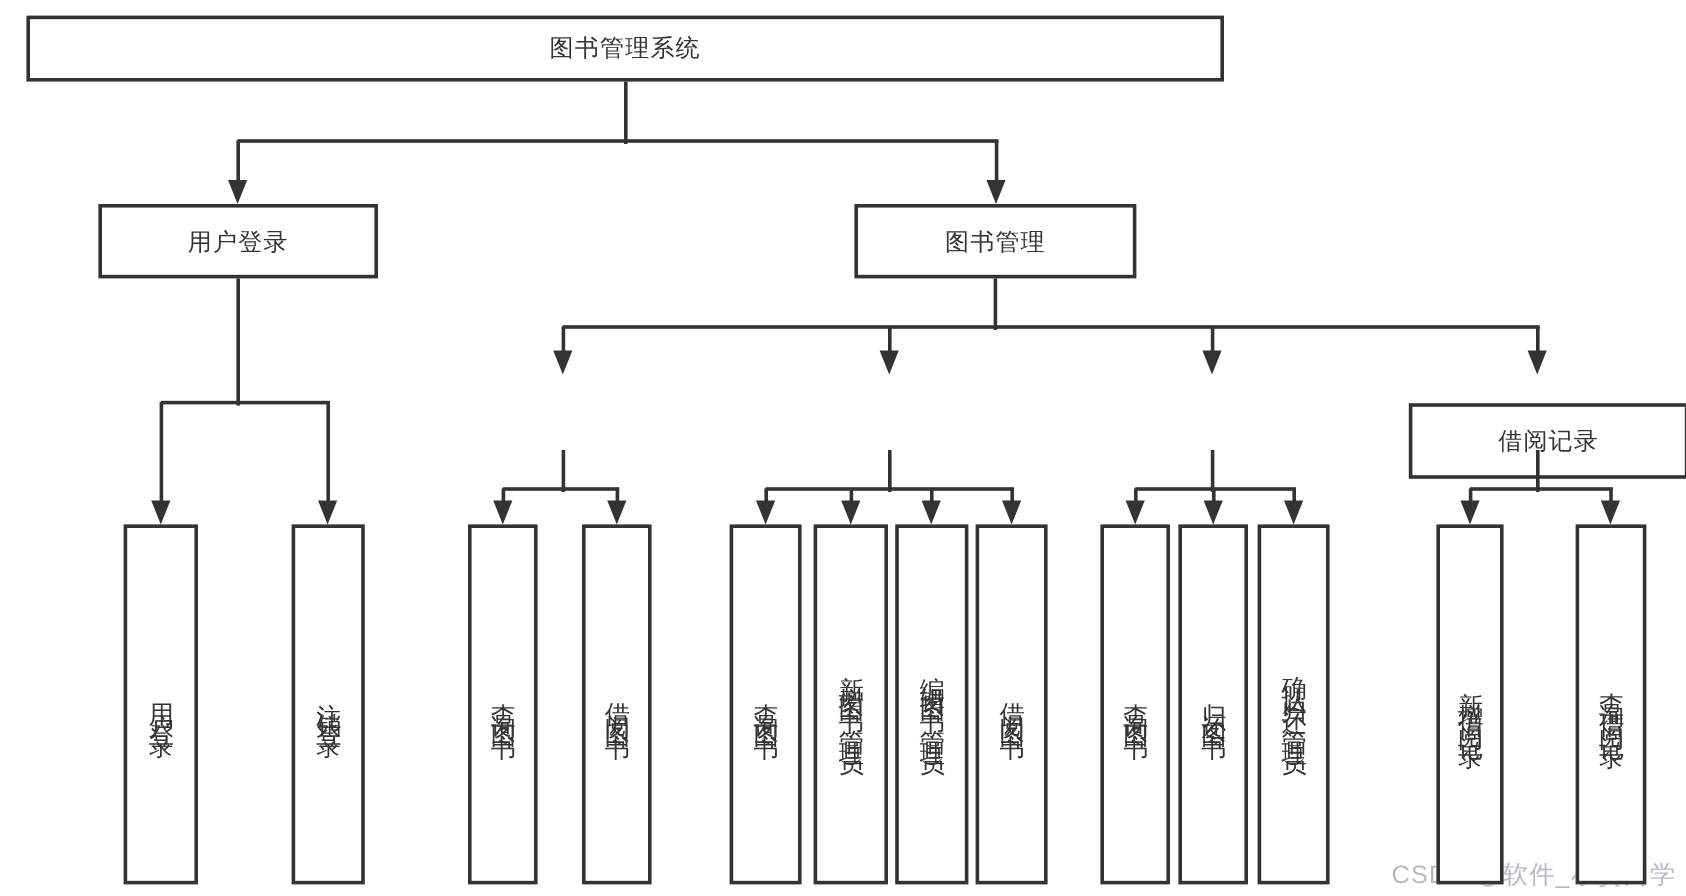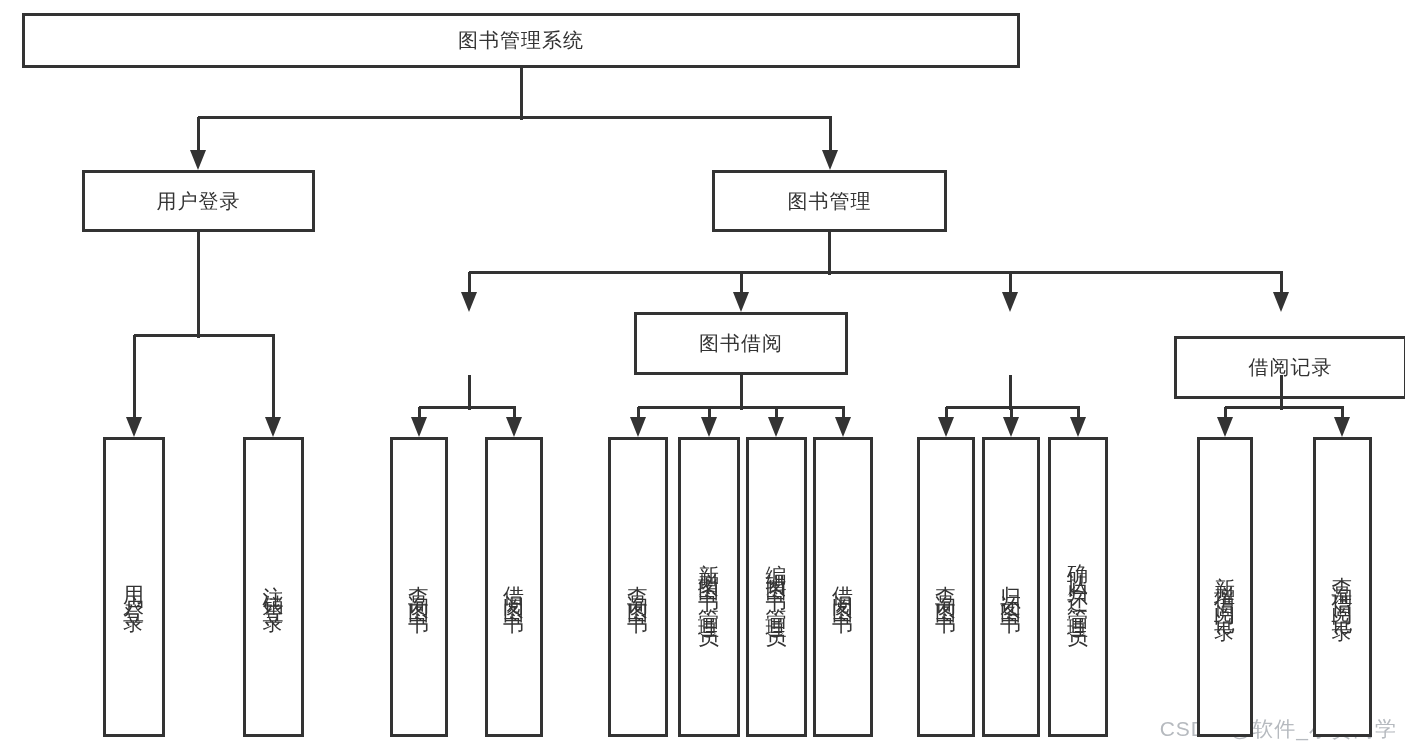--- a/index.html
+++ b/index.html
@@ -62,23 +62,20 @@
 <div id="stage" style="--bg: #ffffff; --line: #333333; --boxfill: #ffffff; --text: #333333; --wm: #b6babf;">
   <div class="watermark">CSDN @软件_小贺同学</div>
 <div class="node h" style="left: 22px; top: 13px; width: 998px; height: 55px;">
       <span class="label">图书管理系统</span>
     </div>
     <div class="node h" style="left: 82px; top: 170px; width: 233px; height: 62px;">
       <span class="label">用户登录</span>
     </div>
     <div class="node h" style="left: 712px; top: 170px; width: 235px; height: 62px;">
       <span class="label">图书管理</span>
-    </div>
-    <div class="node h" style="left: 634px; top: 312px; width: 214px; height: 63px;">
-      <span class="label">图书借阅</span>
     </div>
     <div class="node h" style="left: 1174px; top: 312px; width: 233px; height: 63px; margin-top: 24px;">
       <span class="label">借阅记录</span>
     </div>
     <div class="node v" style="left: 103px; top: 437px; width: 62px; height: 300px;">
       <span class="label">用户登录</span>
     </div>
     <div class="node v" style="left: 243px; top: 437px; width: 61px; height: 300px;">
       <span class="label">注销登录</span>
     </div>

